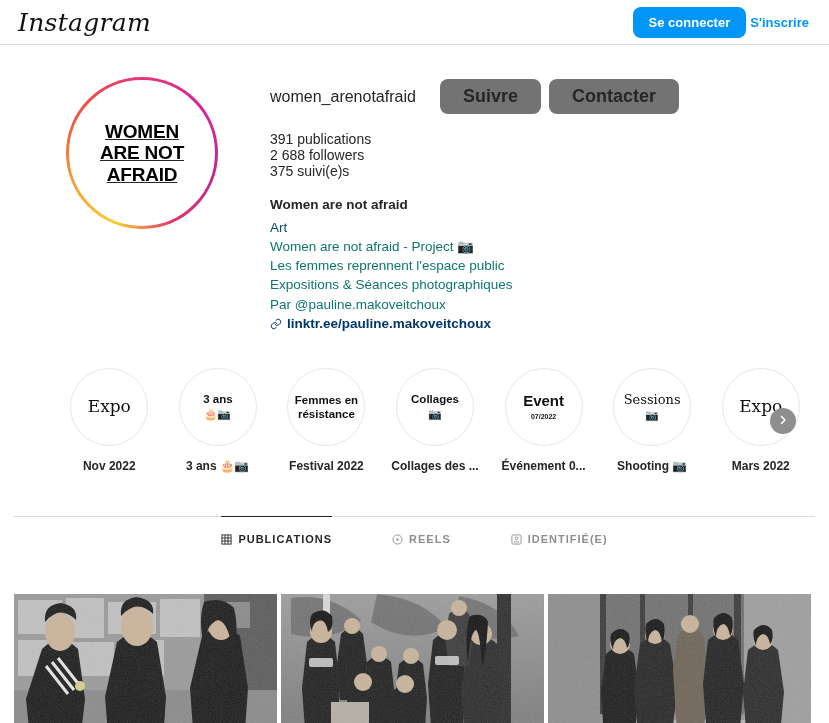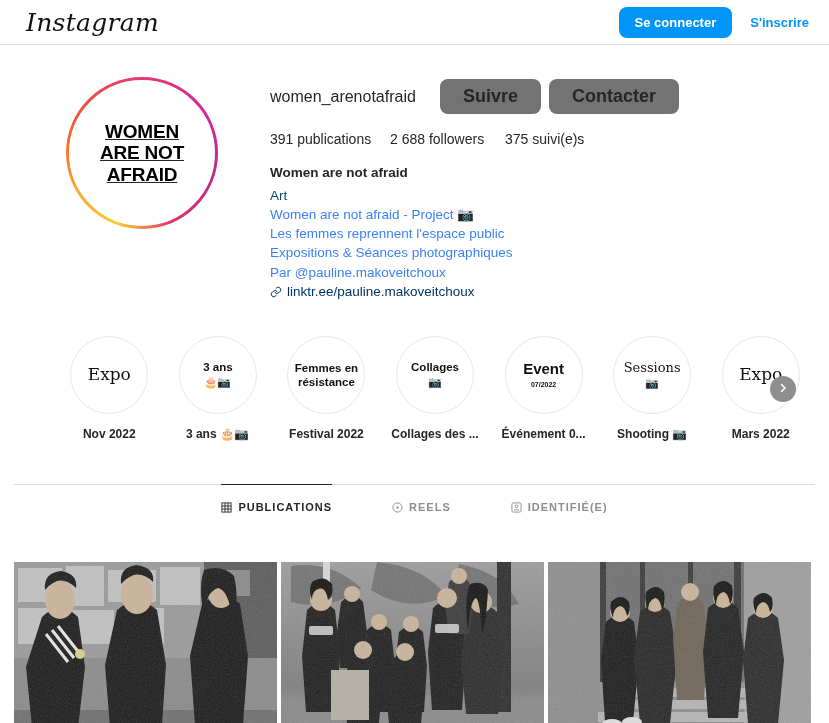--- a/index.html
+++ b/index.html
@@ -10,36 +10,36 @@
     color: #262626;
     overflow: hidden;
   }
 
   
   .topnav {
     height: 45px;
     border-bottom: 1px solid #dbdbdb;
     display: flex;
     align-items: center;
-    padding: 0 20px 0 26px;
+    padding: 0 20px 0 18px;
     background: #fff;
   }
   .logo {
     font-family: "DejaVu Serif", serif;
     font-size: 25px;
     font-style: italic;
     font-weight: 400;
     letter-spacing: 0.3px;
     color: #111;
   }
   .nav-right {
     margin-left: auto;
     display: flex;
     align-items: center;
-    gap: 18px;
+    gap: 4px;
   }
   .btn-login {
     background: #0095f6;
     color: #fff;
     border: none;
     border-radius: 8px;
     font-size: 13px;
     font-weight: 600;
     padding: 8px 16px;
     cursor: pointer;
@@ -116,43 +116,44 @@
     font-weight: 600;
     color: #262626;
     padding: 7px 23px;
     cursor: pointer;
     font-family: "Liberation Sans", sans-serif;
   }
 
   .stats-row {
     display: flex;
     margin-bottom: 18px;
+    flex-direction: column;
   }
   .stat { font-size: 14px; color: #262626; }
   .stat:nth-child(1) { width: 120px; }
   .stat:nth-child(2) { width: 115px; }
 
   .bio-name {
     font-size: 13.5px;
     font-weight: 700;
     margin-bottom: 6px;
   }
   .bio-cat {
     font-size: 13.5px;
     color: #0c4a6e;
     line-height: 1.42;
   }
   .bio-line {
     font-size: 13.5px;
-    color: #3b82f6;
+    color: #0f766e;
     line-height: 1.42;
   }
   .bio-link {
     font-size: 13.5px;
-    font-weight: 400;
+    font-weight: 700;
     color: #00376b;
     line-height: 1.5;
     display: flex;
     align-items: center;
     gap: 5px;
     text-decoration: none;
     cursor: pointer;
   }
   .link-icon { display: inline-flex; color: #00376b; }
 

